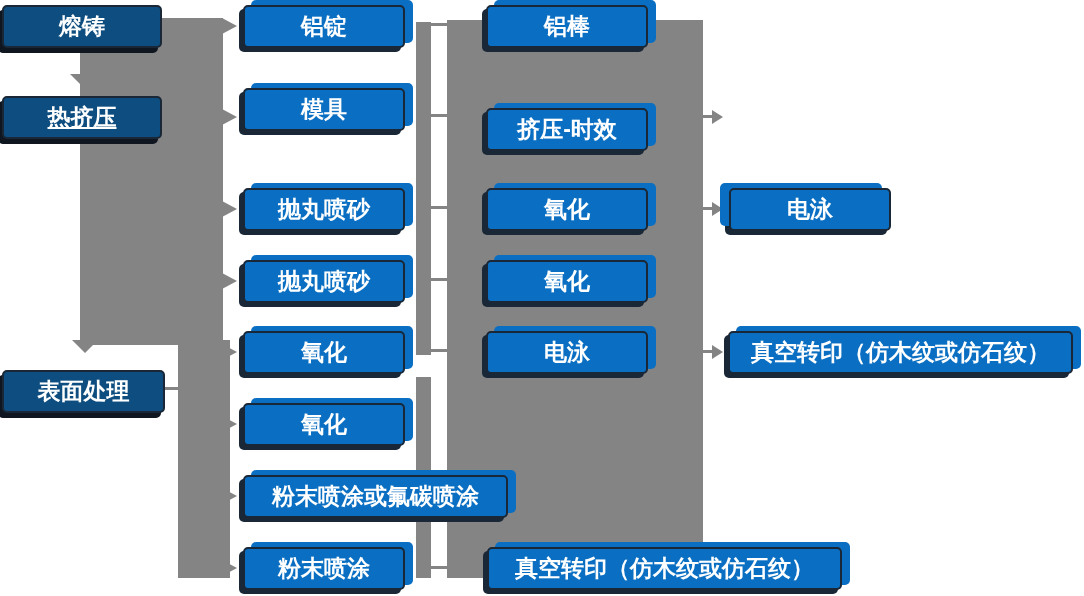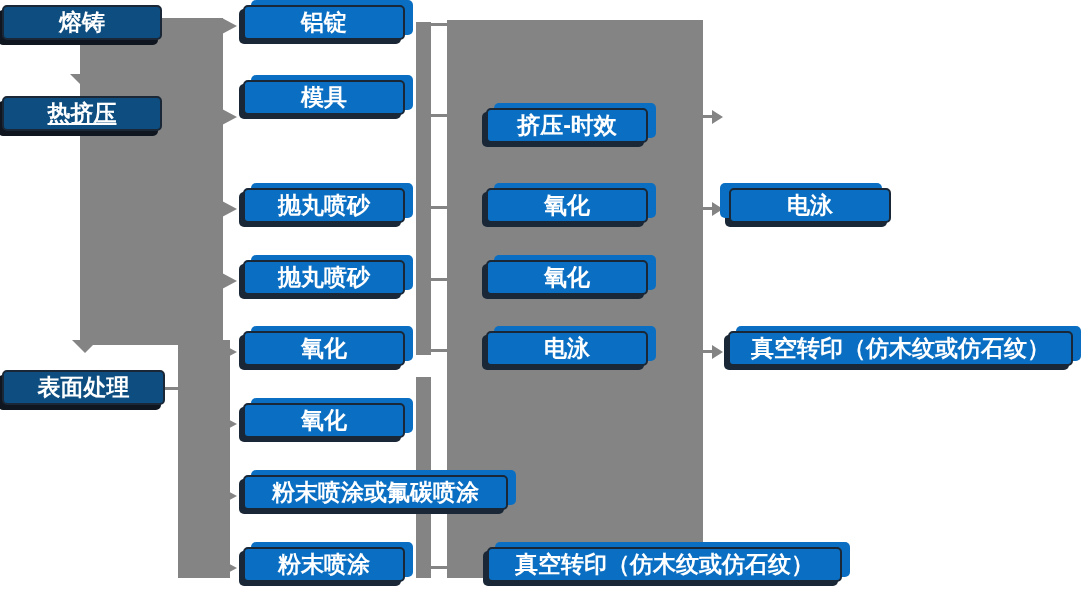--- a/index.html
+++ b/index.html
@@ -16,21 +16,21 @@
   }
   .gray{position:absolute;background:var(--connector-gray);}
   .arr-r{position:absolute;width:0;height:0;
     border-top:8px solid transparent;border-bottom:8px solid transparent;
     border-left:15px solid var(--connector-gray);}
   .arr-r.sm{border-top-width:7px;border-bottom-width:7px;border-left-width:11px;}
   .arr-d{position:absolute;width:0;height:0;
     border-left:13px solid transparent;border-right:13px solid transparent;
     border-top:13px solid var(--connector-gray);}
   .box{
-    position:absolute;height:35px;box-sizing:border-box;
+    position:absolute;height:43px;box-sizing:border-box;
     display:flex;align-items:center;justify-content:center;
     border:2px solid var(--box-border);border-radius:5px;
     color:var(--text-white);font-weight:700;font-size:23px;line-height:1;
     white-space:nowrap;
   }
   .blue{background:var(--box-blue);
     box-shadow:8px -5px 0 var(--box-blue), -4px 4px 0 var(--box-border);}
   .blue.sh-dl{box-shadow:-9px 5px 0 var(--box-blue), 4px 4px 0 var(--box-border);}
   .blue.sh-ul{box-shadow:-9px -5px 0 var(--box-blue), -4px 4px 0 var(--box-border);}
   .navy{background:var(--box-navy);
@@ -73,28 +73,29 @@
   <div class="gray" style="left:703px;top:207px;width:10px;height:3px;"></div>
   <div class="arr-r sm" style="left:712px;top:202px;"></div>
   <div class="gray" style="left:703px;top:350px;width:10px;height:3px;"></div>
   <div class="arr-r sm" style="left:712px;top:345px;"></div>
 
   <div class="box navy" style="left:2px;top:5px;width:160px;">熔铸</div>
   <div class="box navy" style="left:2px;top:96px;width:160px;text-decoration:underline;">热挤压</div>
   <div class="box blue" style="left:243px;top:5px;width:162px;">铝锭</div>
 
   <div class="box navy" style="left:2px;top:370px;width:163px;">表面处理</div>
-  <div class="box blue" style="left:243px;top:80px;width:162px;">模具</div>
+  <div class="box blue" style="left:243px;top:88px;width:162px;">模具</div>
   <div class="box blue" style="left:243px;top:188px;width:162px;">抛丸喷砂</div>
   <div class="box blue" style="left:243px;top:260px;width:162px;">抛丸喷砂</div>
   <div class="box blue" style="left:243px;top:331px;width:162px;">氧化</div>
   <div class="box blue" style="left:243px;top:403px;width:162px;">氧化</div>
   <div class="box blue" style="left:243px;top:475px;width:265px;">粉末喷涂或氟碳喷涂</div>
   <div class="box blue" style="left:243px;top:547px;width:162px;">粉末喷涂</div>
 
+  <div class="box blue" style="left:486px;top:5px;width:162px;">铝棒</div>
   <div class="box blue" style="left:486px;top:108px;width:162px;">挤压-时效</div>
   <div class="box blue" style="left:486px;top:188px;width:162px;">氧化</div>
   <div class="box blue" style="left:486px;top:260px;width:162px;">氧化</div>
   <div class="box blue" style="left:486px;top:331px;width:162px;">电泳</div>
   <div class="box blue" style="left:487px;top:547px;width:355px;">真空转印（仿木纹或仿石纹）</div>
 
   <div class="box blue sh-ul" style="left:729px;top:188px;width:162px;">电泳</div>
   <div class="box blue" style="left:728px;top:331px;width:345px;">真空转印（仿木纹或仿石纹）</div>
 
 </div>

